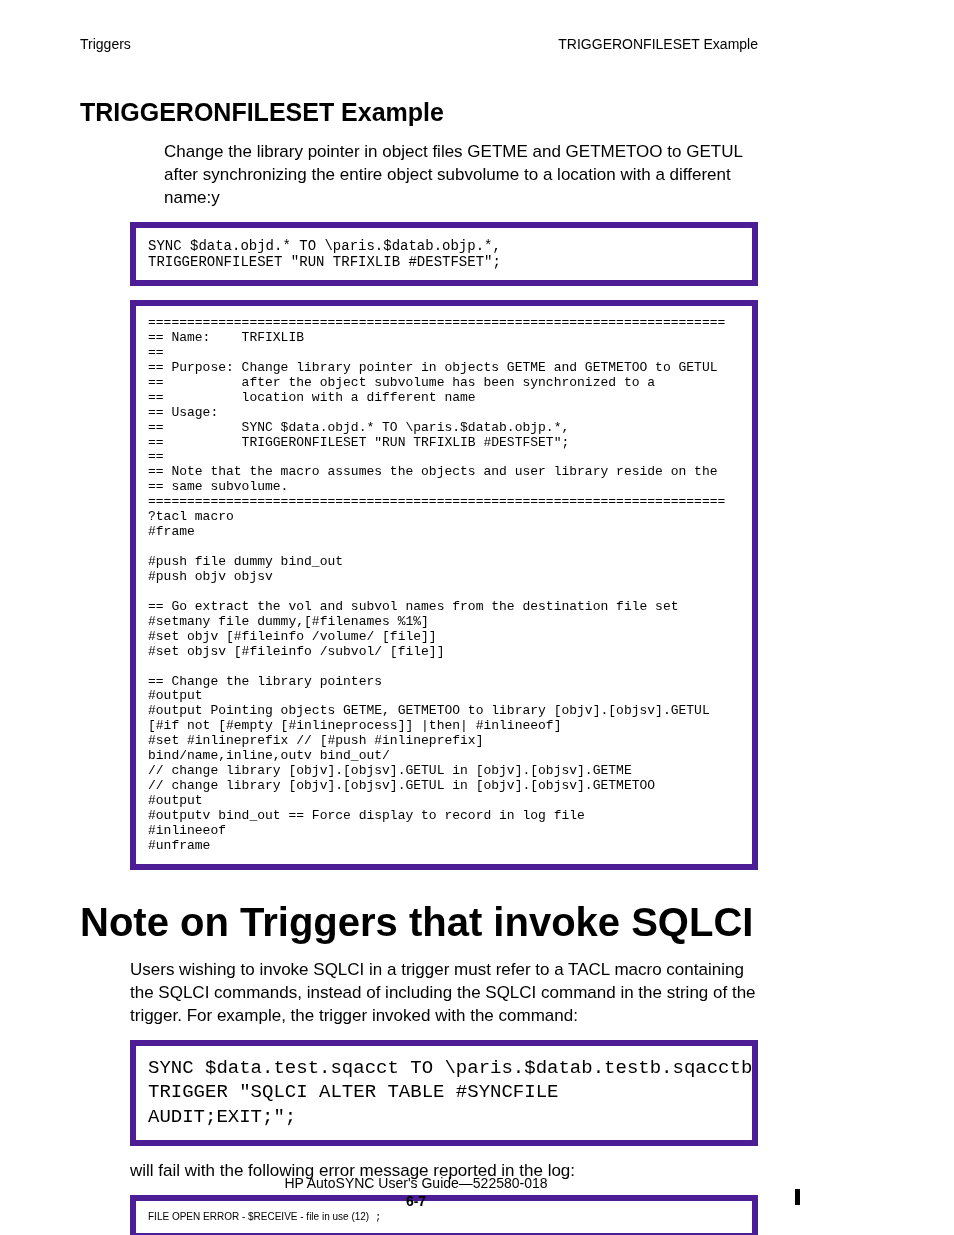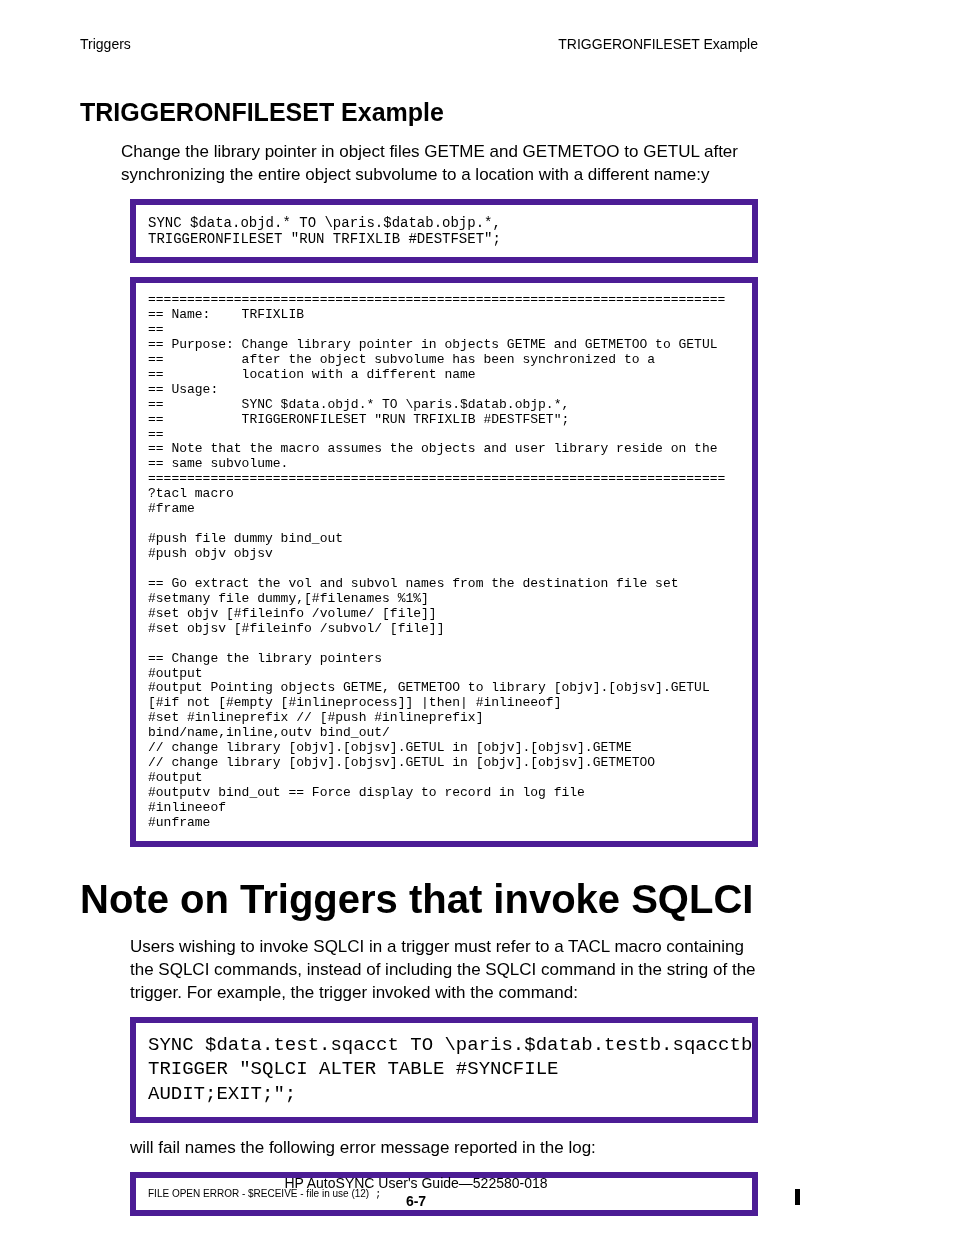--- a/index.html
+++ b/index.html
@@ -28,21 +28,21 @@
     margin: 0 0 14px 0;
   }
   .h1 {
     font-size: 40px;
     font-weight: bold;
     margin: 30px 0 14px 0;
   }
   .body-text {
     font-size: 17px;
     line-height: 1.35;
-    margin: 0 0 12px 41px;
+    margin: 0 0 12px 84px;
   }
   .body-text2 {
     font-size: 17px;
     line-height: 1.35;
     margin: 0 0 12px 50px;
   }
   .code-box {
     border: 6px solid #4c1d95;
     margin: 10px 0 14px 50px;
     padding: 10px 12px;
@@ -143,21 +143,21 @@
 #unframe</div>
 
   <div class="h1">Note on Triggers that invoke SQLCI</div>
 
   <p class="body-text2">Users wishing to invoke SQLCI in a trigger must refer to a TACL macro containing the SQLCI commands, instead of including the SQLCI command in the string of the trigger. For example, the trigger invoked with the command:</p>
 
   <div class="code-box big">SYNC $data.test.sqacct TO \paris.$datab.testb.sqacctb,
 TRIGGER "SQLCI ALTER TABLE #SYNCFILE
 AUDIT;EXIT;";</div>
 
-  <p class="body-text2">will fail names the following error message reported in the log:</p>
+  <p class="body-text2">will fail with the following error message reported in the log:</p>
 
   <div class="code-box arial"><span>FILE OPEN ERROR - $RECEIVE - file in use (12)</span><span class="semi"> ;</span></div>
 
   <div class="footer">
     <div>HP AutoSYNC User's Guide—522580-018</div>
     <div class="pg">6-7</div>
   </div>
 
   <div class="rev-mark"></div>
 

